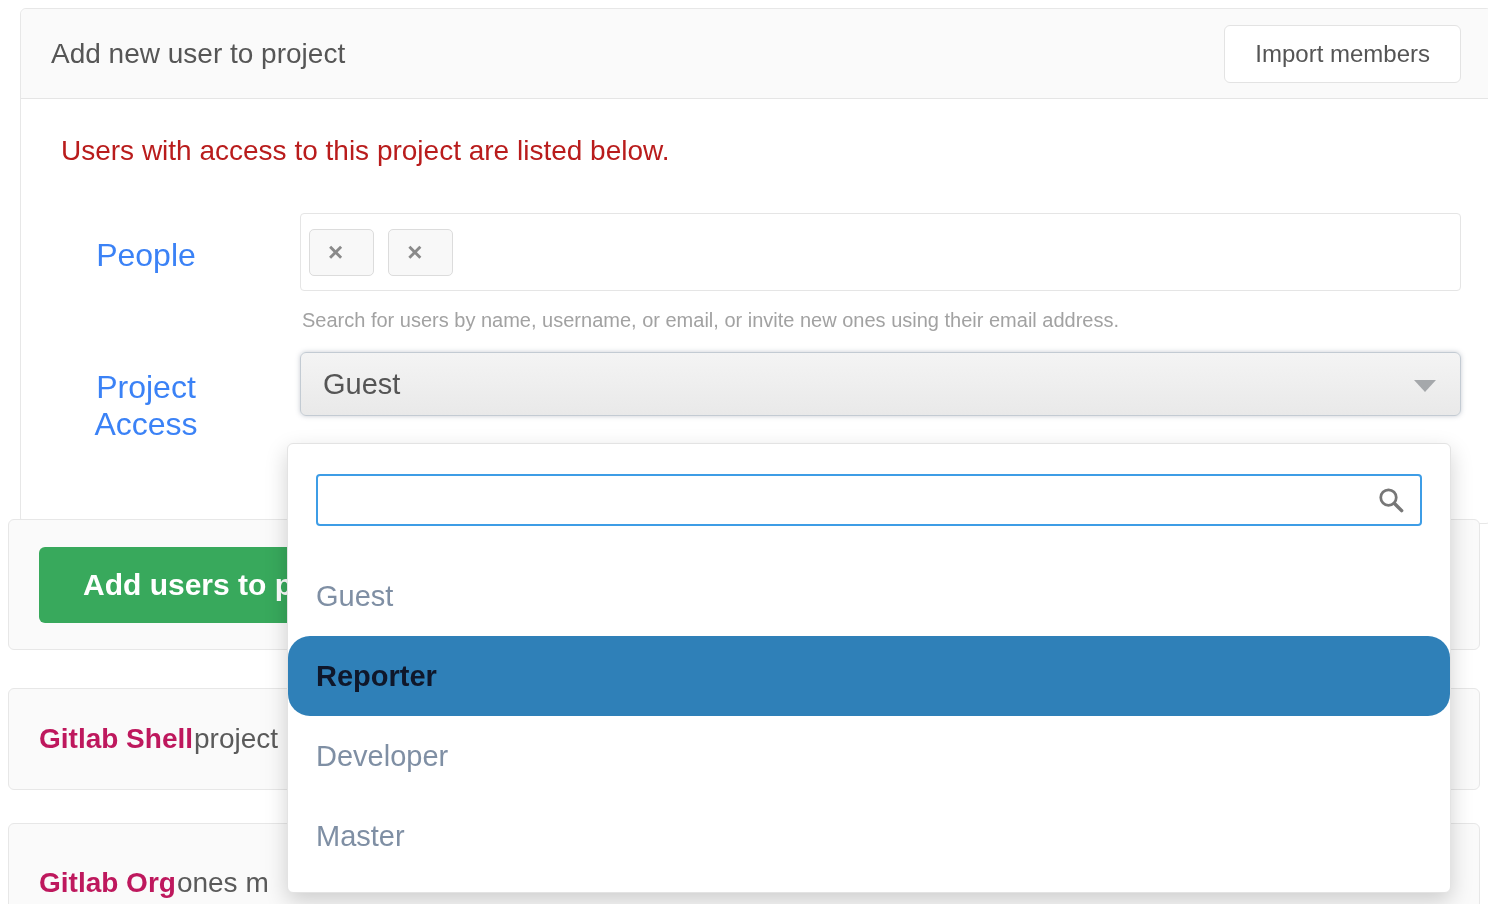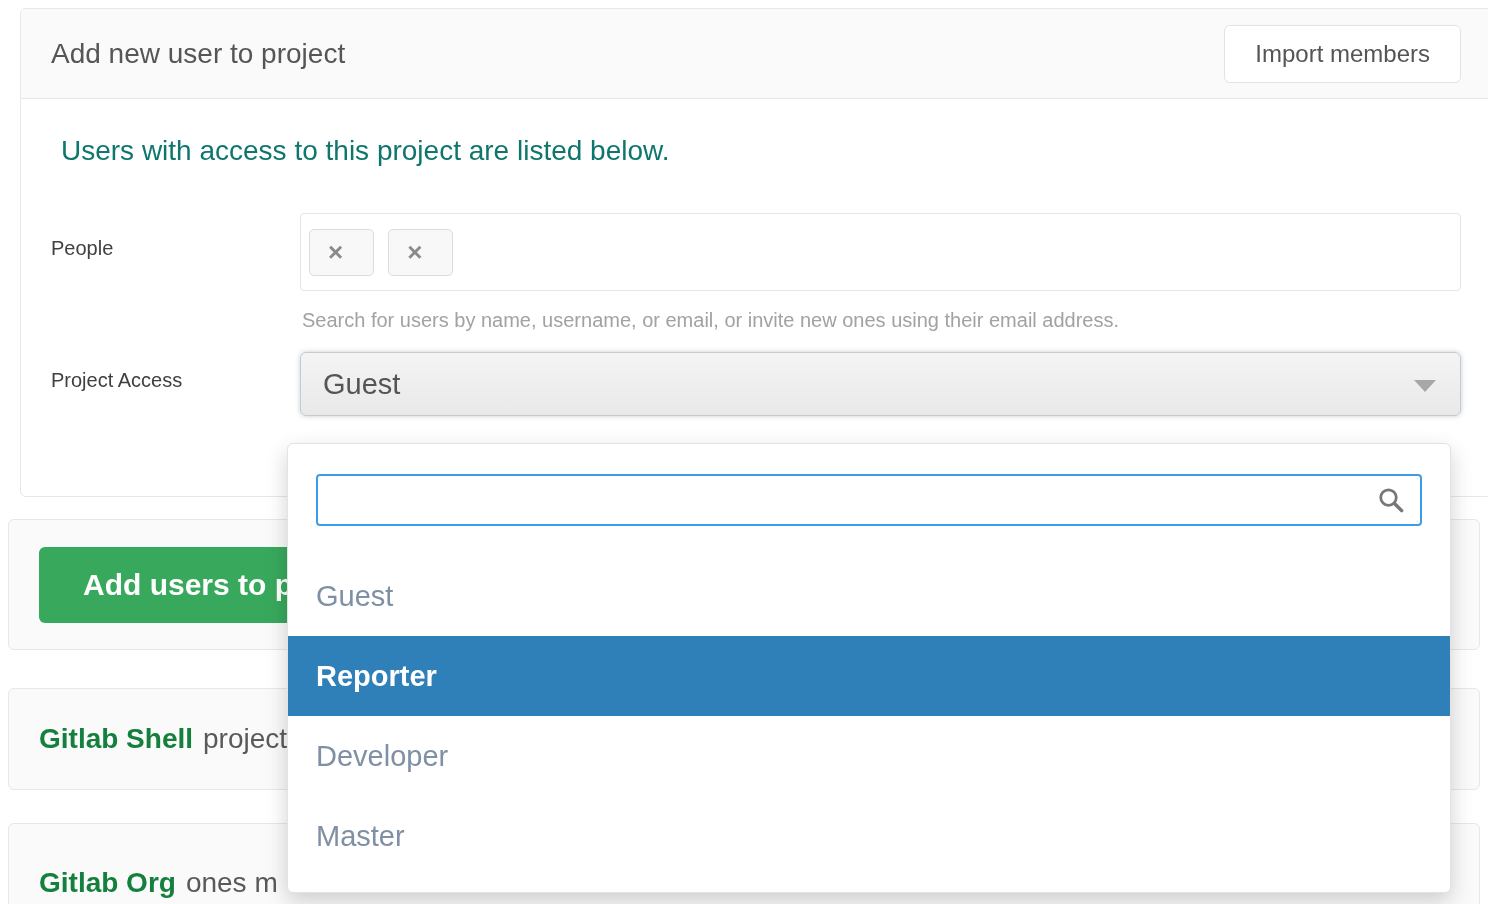--- a/index.html
+++ b/index.html
@@ -33,28 +33,28 @@
   .btn-import {
     background: #fff;
     border: 1.5px solid #e3e3e3;
     border-radius: 6px;
     font-size: 24px; color: #555;
     font-family: inherit;
     padding: 14px 30px;
     cursor: pointer;
   }
   .panel-body { padding: 30px 30px 80px 30px; }
-  .intro-text { font-size: 28px; color: #0f766e; margin: 6px 0 46px 10px; }
+  .intro-text { font-size: 28px; color: #b91c1c; margin: 6px 0 46px 10px; }
 
   .form-row { display: flex; align-items: flex-start; }
   .form-label {
     width: 190px; flex: none;
-    text-align: left;
+    text-align: center;
     margin-right: 59px;
-    font-size: 20px; color: #404040;
+    font-size: 32px; color: #3b82f6;
   }
   .field-col { flex: 1; }
 
   
   .token-field {
     border: 1.5px solid #e5e5e5;
     border-radius: 4px;
     background: #fff;
     min-height: 78px;
     display: flex; align-items: center;
@@ -123,21 +123,21 @@
   .panel-section {
     left: 8px; width: 1472px;
     background: #fafafa;
     display: flex; align-items: center;
     padding: 0 30px;
     font-size: 28px; color: #5a5a5a;
     white-space: nowrap;
   }
   .panel-shell { top: 688px; height: 102px; }
   .panel-org   { top: 823px; height: 120px; }
-  .panel-section b { color: #15803d; margin-right: 10px; }
+  .panel-section b { color: #be185d; margin-right: 1px; }
 
   
   .dropdown {
     position: absolute;
     left: 287px; top: 443px;
     width: 1164px; height: 450px;
     background: #fff;
     border: 1.5px solid #e3e3e3;
     border-radius: 6px;
     box-shadow: 0 8px 22px rgba(0,0,0,0.18);
@@ -163,22 +163,23 @@
   .options { margin-top: 30px; }
   .option {
     height: 80px;
     display: flex; align-items: center;
     padding: 0 28px;
     font-size: 29px; color: #7f8fa4;
     cursor: pointer;
   }
   .option.selected {
     background: #2f80b8;
-    color: #ffffff;
+    color: #0f172a;
     font-weight: 600;
+    border-radius: 22px;
   }
 </style>
 </head>
 <body>
 
 <div class="panel panel-main">
   <div class="panel-heading">
     <span class="panel-title">Add new user to project</span>
     <button class="btn-import">Import members</button>
   </div>

